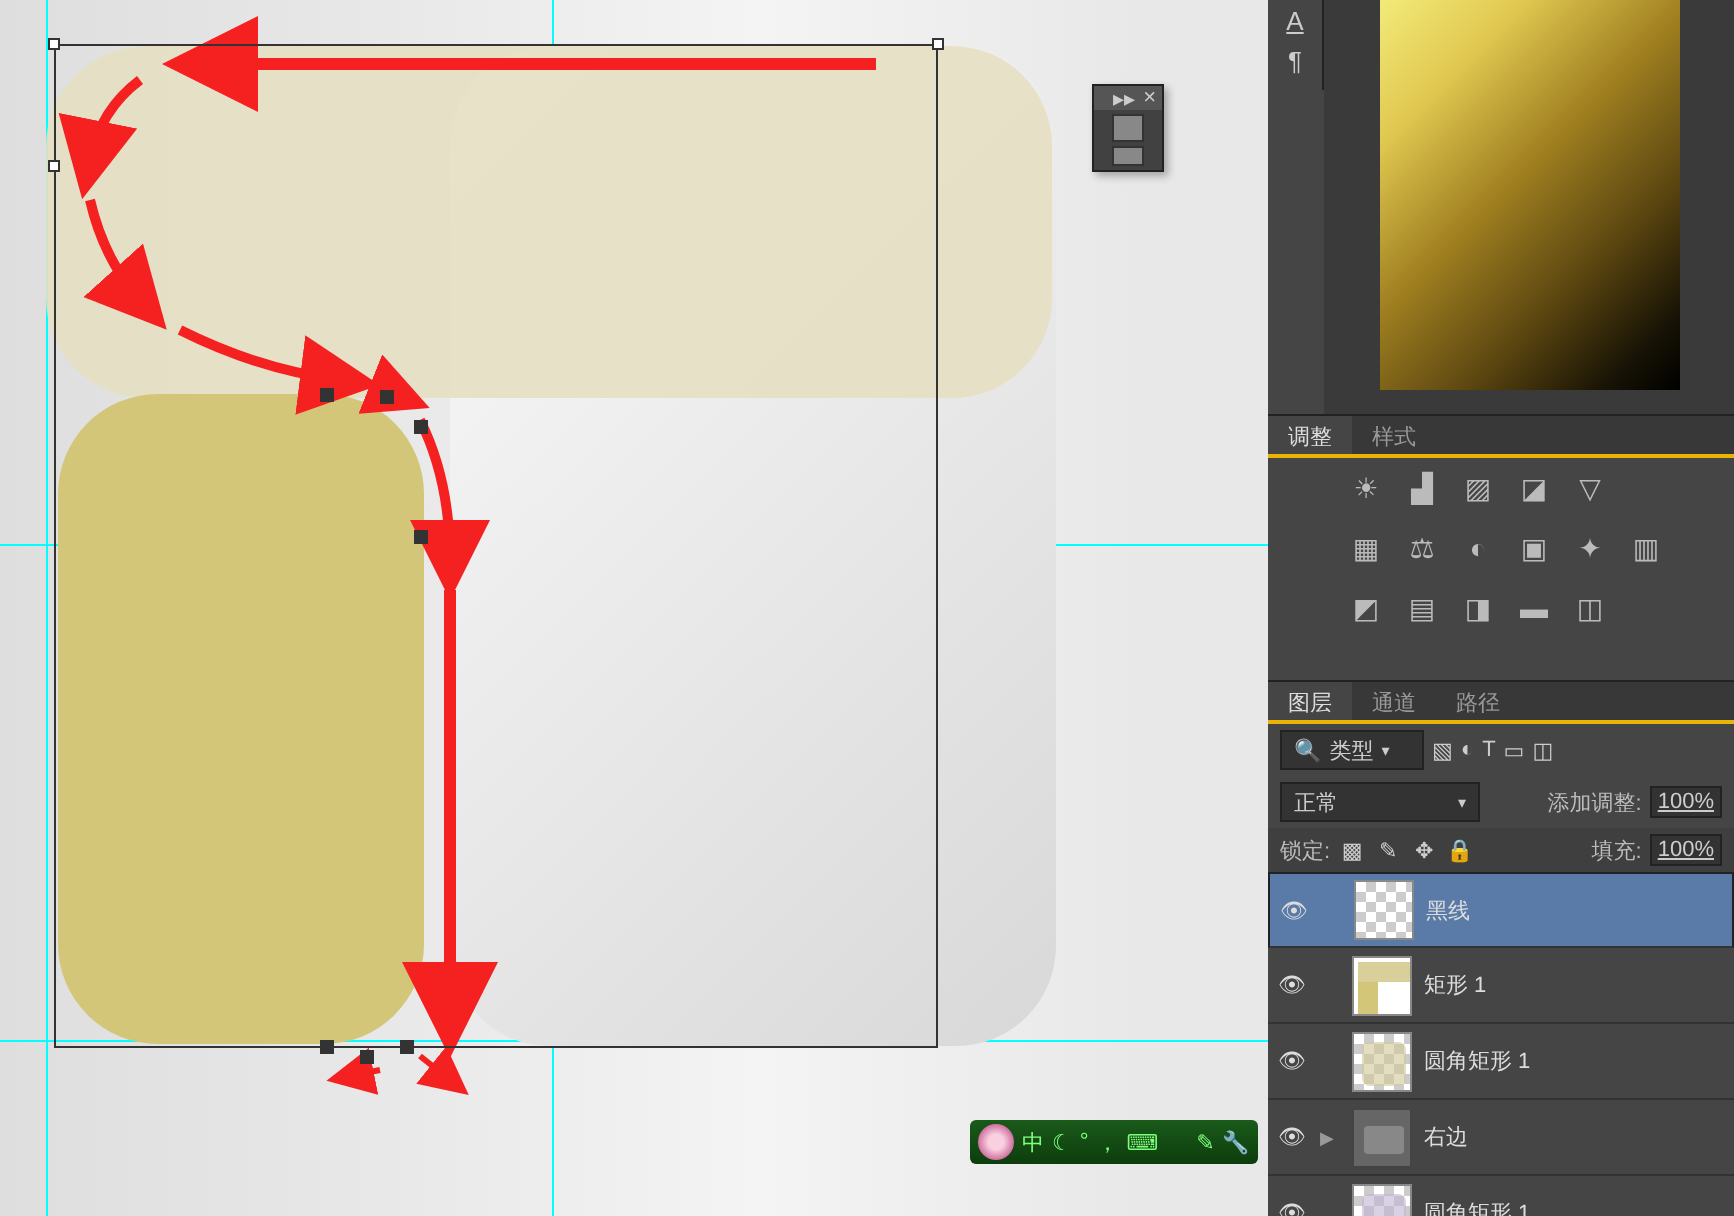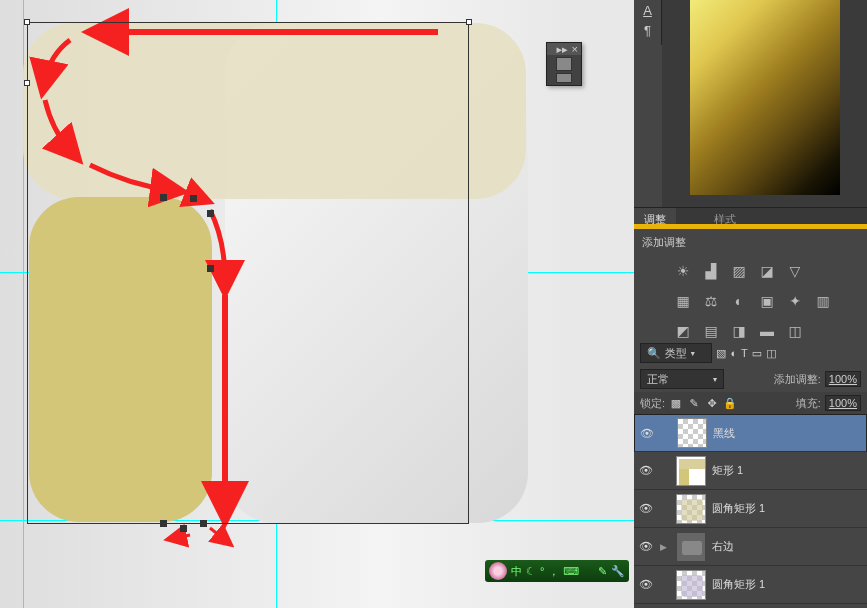--- a/index.html
+++ b/index.html
@@ -20,21 +20,21 @@
 .imebar{position:absolute;left:485px;top:560px;width:144px;height:22px;background:linear-gradient(#1a5a1a,#0d3d0d);border-radius:3px;display:flex;align-items:center;gap:4px;padding:0 4px;color:#7dff7d;}
 .imebar .logo{width:18px;height:18px;background:radial-gradient(circle,#f8d0e0 30%,#d070a0 70%);border-radius:50%;}
 
 .right{position:absolute;right:0;top:0;width:233px;height:608px;background:#454545;color:#ccc;}
 .tooltab{position:absolute;left:0;top:0;width:28px;height:45px;background:#454545;border-right:1px solid #222;}
 .tooltab div{height:20px;display:flex;align-items:center;justify-content:center;font-size:13px;}
 .colorpanel{position:absolute;left:28px;top:-80px;width:205px;height:290px;background:#3a3a3a;display:flex;justify-content:center;padding-top:5px;}
 .gradient{width:150px;height:270px;background:linear-gradient(135deg,#fff 0%,#f5f080 15%,#e0c850 35%,#a08020 55%,#5a4510 75%,#1a1505 90%,#000 100%);}
 
 .panel{position:absolute;left:0;width:233px;background:#454545;}
-.tabs{display:flex;height:22px;background:#383838;border-top:1px solid #222;border-bottom:5px solid #eab308;gap:28px;}
+.tabs{display:flex;height:22px;background:#383838;border-top:1px solid #222;border-bottom:2px solid #eab308;}
 .tab{padding:0 10px;line-height:22px;color:#999;cursor:pointer;}
 .tab.active{background:#454545;color:#ddd;}
 .adjrow{display:flex;gap:10px;padding:6px 16px;justify-content:flex-start;}
 .adjrow span{width:18px;height:18px;display:flex;align-items:center;justify-content:center;color:#bbb;font-size:14px;}
 
 .layer-opts{display:flex;align-items:center;height:26px;padding:0 6px;gap:4px;}
 .sel{height:20px;background:#333;border:1px solid #222;color:#ccc;padding:0 6px;display:flex;align-items:center;gap:4px;}
 .sel .dd{font-size:8px;}
 .lbl{color:#bbb;}
 .val{background:#333;border:1px solid #222;padding:1px 3px;color:#ccc;text-decoration:underline;}
@@ -126,21 +126,20 @@
   </div>
   <div class="colorpanel">
     <div class="gradient"></div>
   </div>
 
   <div class="panel" style="top:207px">
     <div class="tabs">
       <div class="tab active">调整</div>
       <div class="tab">样式</div>
     </div>
-    <div style="padding:6px 8px">添加调整</div>
     <div class="adjrow" style="padding-left:40px">
       <span>☀</span>
       <span>▟</span>
       <span>▨</span>
       <span>◪</span>
       <span>▽</span>
     </div>
     <div class="adjrow" style="padding-left:40px">
       <span>▦</span>
       <span>⚖</span>
@@ -152,34 +151,39 @@
     <div class="adjrow" style="padding-left:40px">
       <span>◩</span>
       <span>▤</span>
       <span>◨</span>
       <span>▬</span>
       <span>◫</span>
     </div>
   </div>
 
   <div class="panel" style="top:340px;bottom:0">
+    <div class="tabs">
+      <div class="tab active">图层</div>
+      <div class="tab">通道</div>
+      <div class="tab">路径</div>
+    </div>
     <div class="layer-opts">
       <div class="sel" style="width:72px">
         <span>🔍</span>
         <span>类型</span>
         <span class="dd">▾</span>
       </div>
       <span class="ico">▧</span>
       <span class="ico">◐</span>
       <span class="ico">T</span>
       <span class="ico">▭</span>
       <span class="ico">◫</span>
     </div>
     <div class="layer-opts">
-      <div class="sel" style="width:84px">
+      <div class="sel" style="width:100px">
         <span>正常</span>
         <span style="flex:1"></span>
           <span class="dd">▾</span>
       </div>
       <span style="flex:1"></span>
       <span class="lbl">添加调整:</span>
       <span class="val">100%</span>
     </div>
     <div class="lockrow">
       <span class="lbl">锁定:</span>

